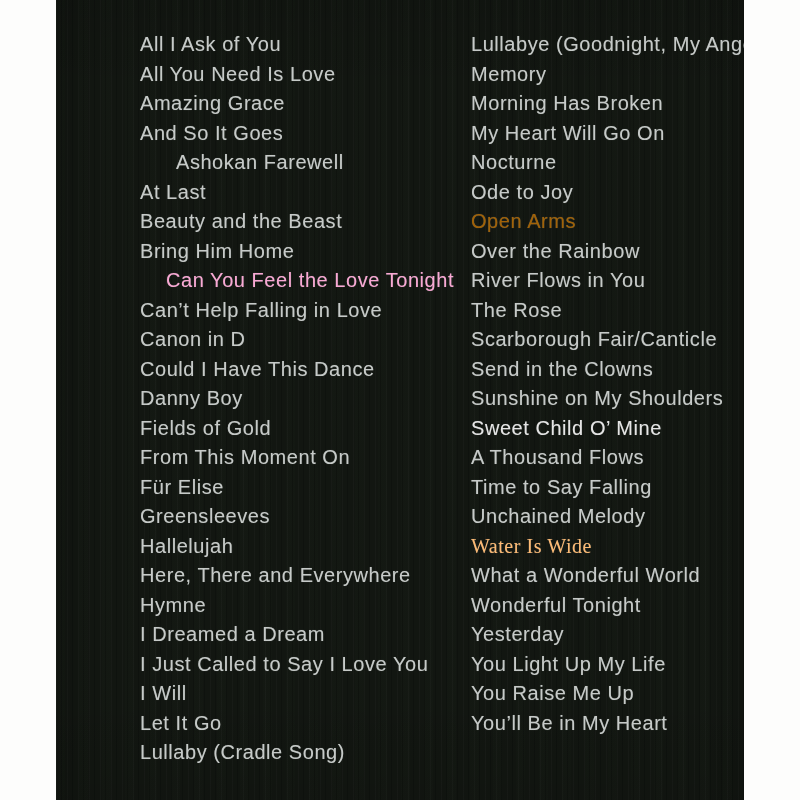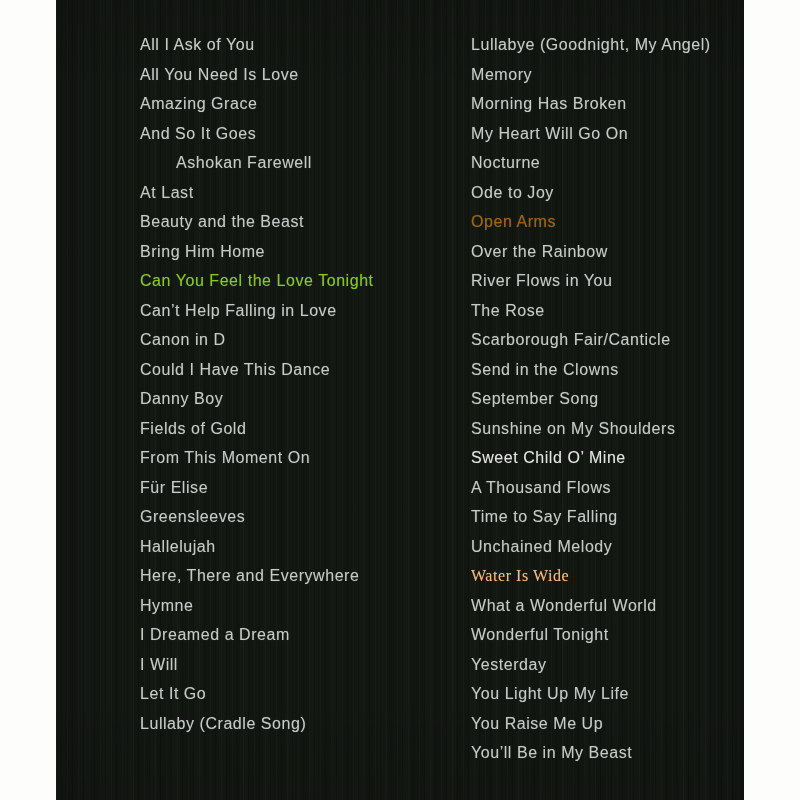--- a/index.html
+++ b/index.html
@@ -56,79 +56,79 @@
   .col {
     position: absolute;
     top: 30px;
     z-index: 2;
   }
   .col.left  { left: 84px; }
   .col.right { left: 415px; }
   .song {
     height: 29.5px;
     line-height: 29.5px;
-    font-size: 16px;
+    font-size: 20px;
     letter-spacing: 0.55px;
     color: #c6cac8;
     white-space: nowrap;
     text-shadow: 0 0 1px rgba(198,202,200,0.35);
   }
 </style>
 </head>
 <body style="background: rgb(253, 253, 252);">
 
 <div class="page">
   <div class="cover" style="background: rgb(18, 22, 17);">
     <div class="col left" id="col-left">
         <div class="song" style="color: rgb(198, 202, 200);">All I Ask of You</div>
         <div class="song" style="color: rgb(198, 202, 200);">All You Need Is Love</div>
         <div class="song" style="color: rgb(198, 202, 200);">Amazing Grace</div>
         <div class="song" style="color: rgb(198, 202, 200);">And So It Goes</div>
         <div class="song" style="color: rgb(198, 202, 200); margin-left: 36px;">Ashokan Farewell</div>
         <div class="song" style="color: rgb(198, 202, 200);">At Last</div>
         <div class="song" style="color: rgb(198, 202, 200);">Beauty and the Beast</div>
         <div class="song" style="color: rgb(198, 202, 200);">Bring Him Home</div>
-        <div class="song" style="color: #84cc16;">Can You Feel the Love Tonight</div>
+        <div class="song" style="color: #f9a8d4; margin-left: 26px;">Can You Feel the Love Tonight</div>
         <div class="song" style="color: rgb(198, 202, 200);">Can’t Help Falling in Love</div>
         <div class="song" style="color: rgb(198, 202, 200);">Canon in D</div>
         <div class="song" style="color: rgb(198, 202, 200);">Could I Have This Dance</div>
         <div class="song" style="color: rgb(198, 202, 200);">Danny Boy</div>
         <div class="song" style="color: rgb(198, 202, 200);">Fields of Gold</div>
         <div class="song" style="color: rgb(198, 202, 200);">From This Moment On</div>
         <div class="song" style="color: rgb(198, 202, 200);">Für Elise</div>
         <div class="song" style="color: rgb(198, 202, 200);">Greensleeves</div>
         <div class="song" style="color: rgb(198, 202, 200);">Hallelujah</div>
         <div class="song" style="color: rgb(198, 202, 200);">Here, There and Everywhere</div>
         <div class="song" style="color: rgb(198, 202, 200);">Hymne</div>
         <div class="song" style="color: rgb(198, 202, 200);">I Dreamed a Dream</div>
+        <div class="song" style="color: rgb(198, 202, 200);">I Just Called to Say I Love You</div>
         <div class="song" style="color: rgb(198, 202, 200);">I Will</div>
         <div class="song" style="color: rgb(198, 202, 200);">Let It Go</div>
         <div class="song" style="color: rgb(198, 202, 200);">Lullaby (Cradle Song)</div>
       </div>
     <div class="col right" id="col-right">
         <div class="song" style="color: rgb(198, 202, 200);">Lullabye (Goodnight, My Angel)</div>
         <div class="song" style="color: rgb(198, 202, 200);">Memory</div>
         <div class="song" style="color: rgb(198, 202, 200);">Morning Has Broken</div>
         <div class="song" style="color: rgb(198, 202, 200);">My Heart Will Go On</div>
         <div class="song" style="color: rgb(198, 202, 200);">Nocturne</div>
         <div class="song" style="color: rgb(198, 202, 200);">Ode to Joy</div>
         <div class="song" style="color: #a16207;">Open Arms</div>
         <div class="song" style="color: rgb(198, 202, 200);">Over the Rainbow</div>
         <div class="song" style="color: rgb(198, 202, 200);">River Flows in You</div>
         <div class="song" style="color: rgb(198, 202, 200);">The Rose</div>
         <div class="song" style="color: rgb(198, 202, 200);">Scarborough Fair/Canticle</div>
         <div class="song" style="color: rgb(198, 202, 200);">Send in the Clowns</div>
-        <div class="song" style="color: rgb(198, 202, 200);">September Song</div>
         <div class="song" style="color: rgb(198, 202, 200);">Sunshine on My Shoulders</div>
         <div class="song" style="color: #e5e5e5;">Sweet Child O’ Mine</div>
         <div class="song" style="color: rgb(198, 202, 200);">A Thousand Flows</div>
         <div class="song" style="color: rgb(198, 202, 200);">Time to Say Falling</div>
         <div class="song" style="color: rgb(198, 202, 200);">Unchained Melody</div>
         <div class="song" style="color: #fdba74; font-family: Liberation Serif, serif;">Water Is Wide</div>
         <div class="song" style="color: rgb(198, 202, 200);">What a Wonderful World</div>
         <div class="song" style="color: rgb(198, 202, 200);">Wonderful Tonight</div>
         <div class="song" style="color: rgb(198, 202, 200);">Yesterday</div>
         <div class="song" style="color: rgb(198, 202, 200);">You Light Up My Life</div>
         <div class="song" style="color: rgb(198, 202, 200);">You Raise Me Up</div>
-        <div class="song" style="color: rgb(198, 202, 200);">You’ll Be in My Beast</div>
+        <div class="song" style="color: rgb(198, 202, 200);">You’ll Be in My Heart</div>
       </div>
   </div>
 </div>
 
 </body></html>

